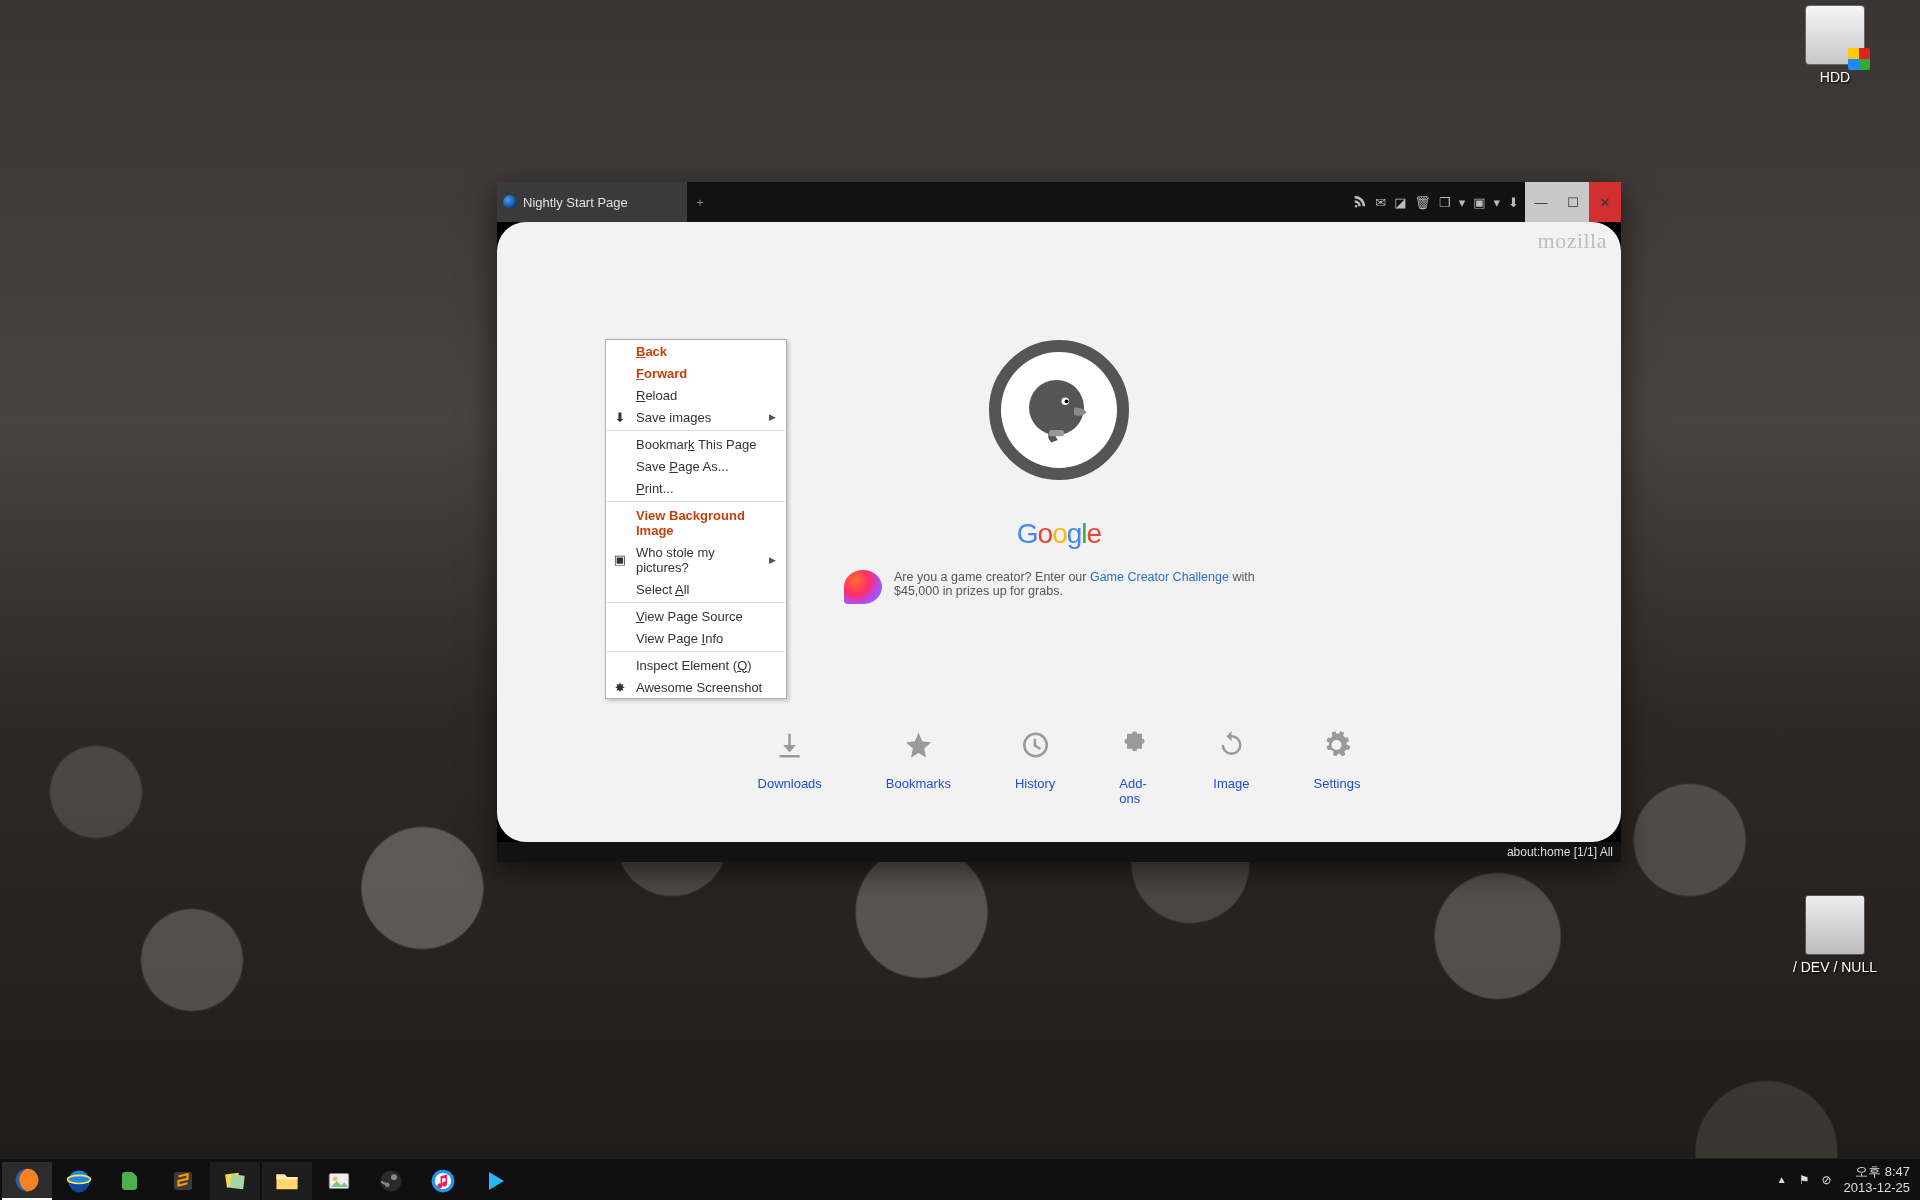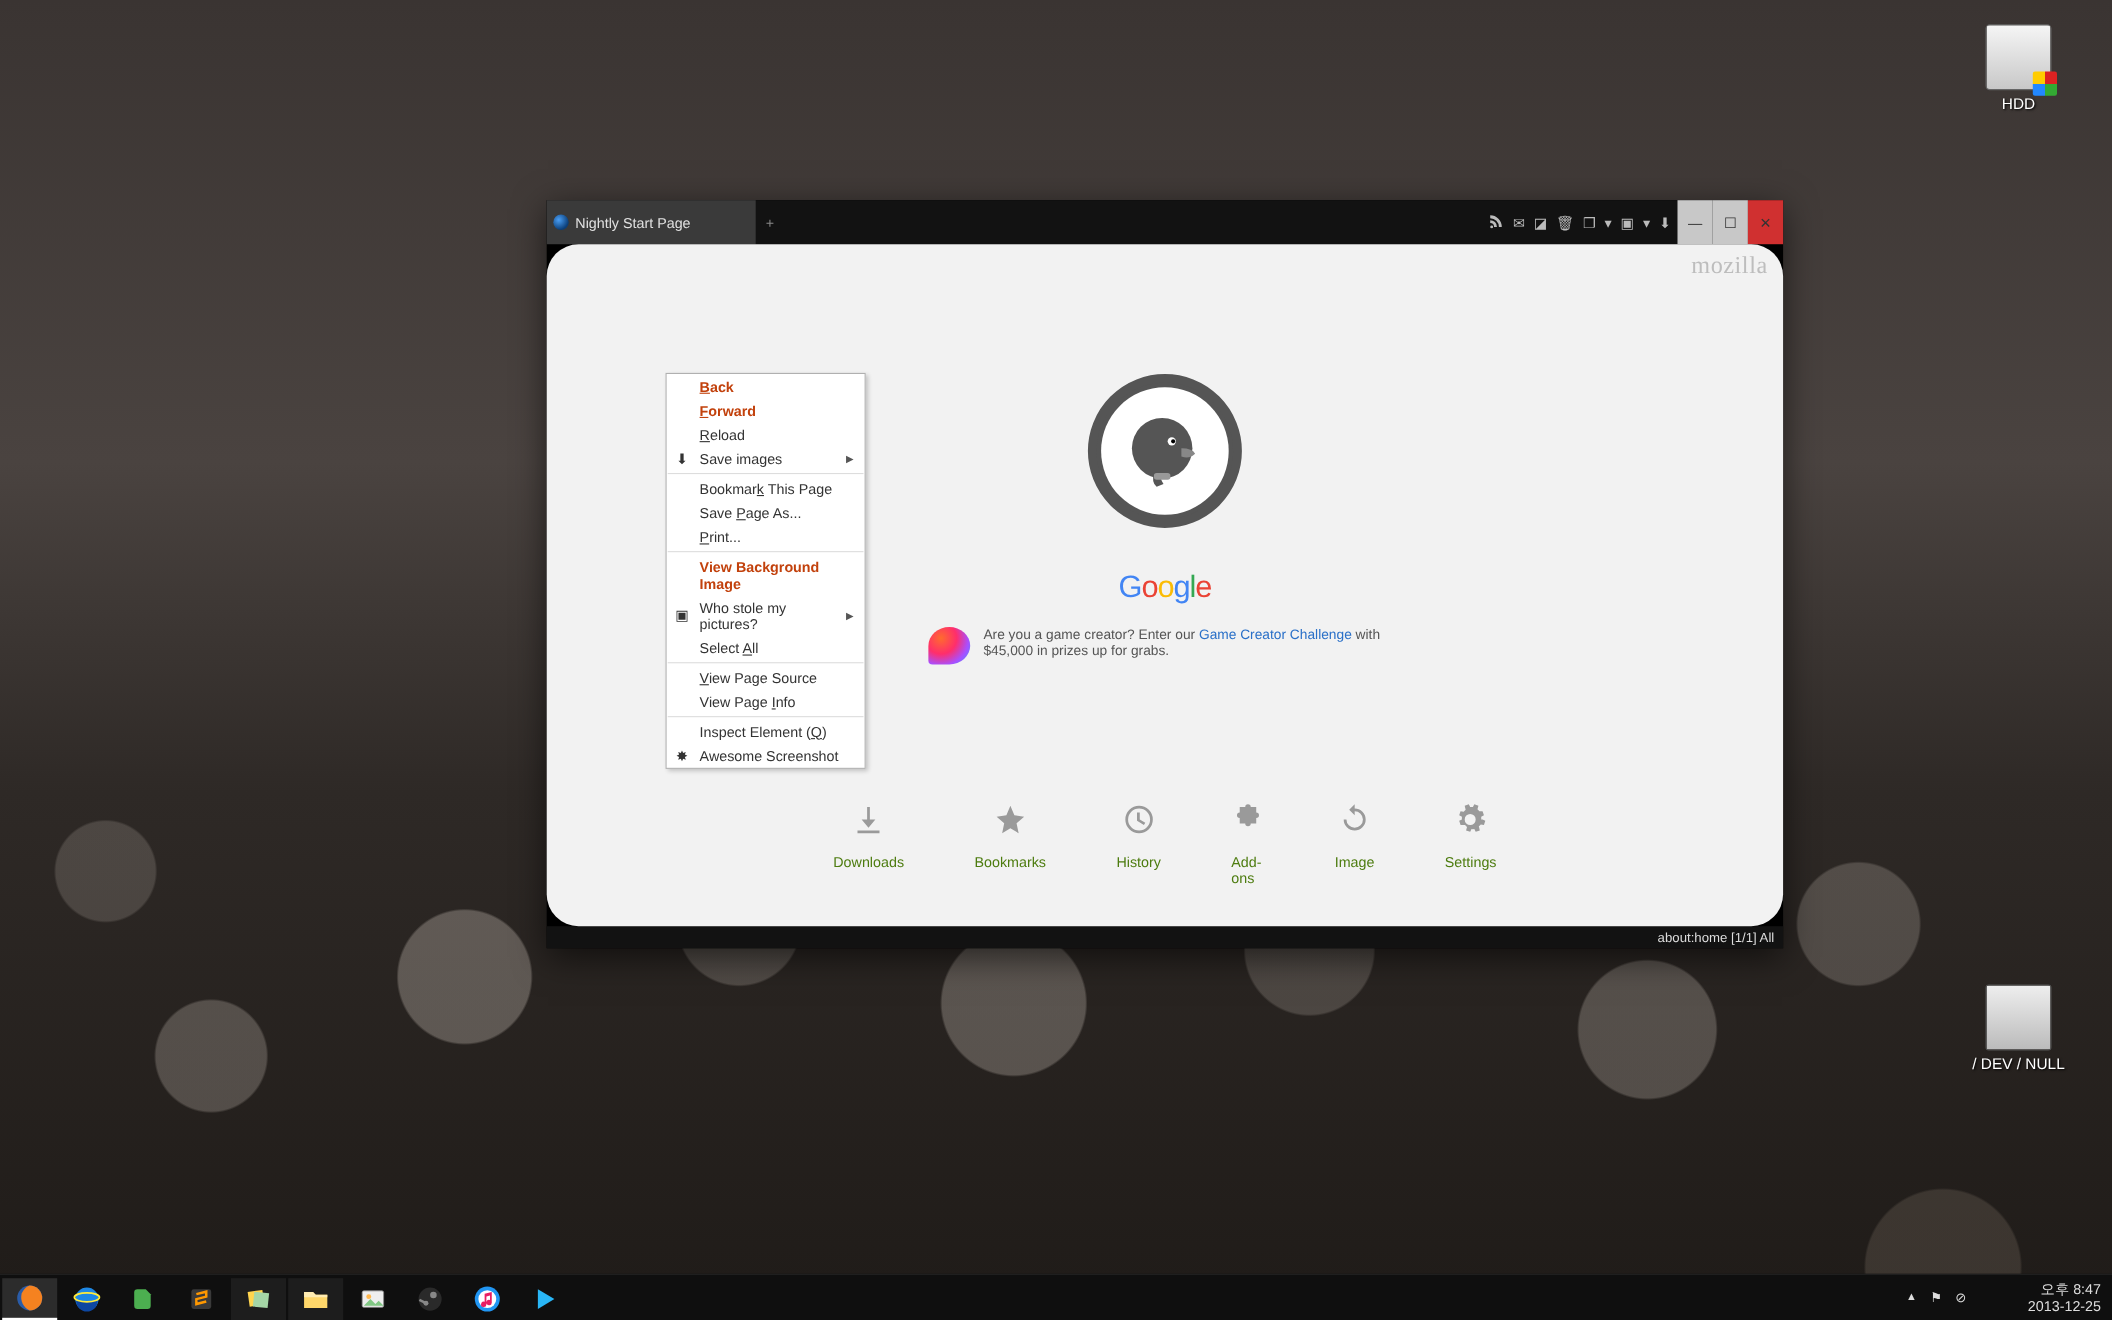--- a/index.html
+++ b/index.html
@@ -134,21 +134,21 @@
   border-radius:50% 50% 50% 10%;
 }
 .promo a{color:#2a70c8;text-decoration:none;}
 
 .launchers{
   position:absolute; bottom:36px; left:50%; transform:translateX(-50%);
   display:flex; gap:64px;
 }
 .launch{
   display:flex;flex-direction:column;align-items:center;gap:16px;
-  color:#4d7c0f;font-size:13px;cursor:pointer;
+  color:#1d4ed8;font-size:13px;cursor:pointer;
 }
 .launch svg{width:30px;height:30px;fill:#9a9a9a;}
 
 .statusbar{
   height:20px;background:#121212;color:#ddd;font-size:12px;
   display:flex;align-items:center;justify-content:flex-end;padding:0 8px;
 }
 
 
 .ctx{
@@ -179,28 +179,28 @@
 .tbtn{
   width:50px;height:38px;margin-top:2px;
   display:flex;align-items:center;justify-content:center;
   cursor:pointer;
 }
 .tbtn.active{background:rgba(255,255,255,.12);border-bottom:2px solid #fff;}
 .tbtn.running{background:rgba(255,255,255,.06);}
 .task-right{
   margin-left:auto;display:flex;align-items:center;gap:12px;padding:0 10px;
 }
-.task-right .clock{text-align:right;line-height:1.2;font-size:13px;margin-left:44px;}
+.task-right .clock{text-align:right;line-height:1.2;font-size:13px;}
 </style>
 </head>
 <body>
 
 <div class="wallpaper"></div>
 
-<div class="desk-icon" style="right:40px;top:22px;">
+<div class="desk-icon" style="right:40px;top:5px;">
   <div class="ico hdd-ico"></div>
   <span>HDD</span>
 </div>
 <div class="desk-icon" style="right:40px;top:895px;">
   <div class="ico recycle-ico"></div>
   <span>/ DEV / NULL</span>
 </div>
 
 <div class="win">
   <div class="tabbar">

